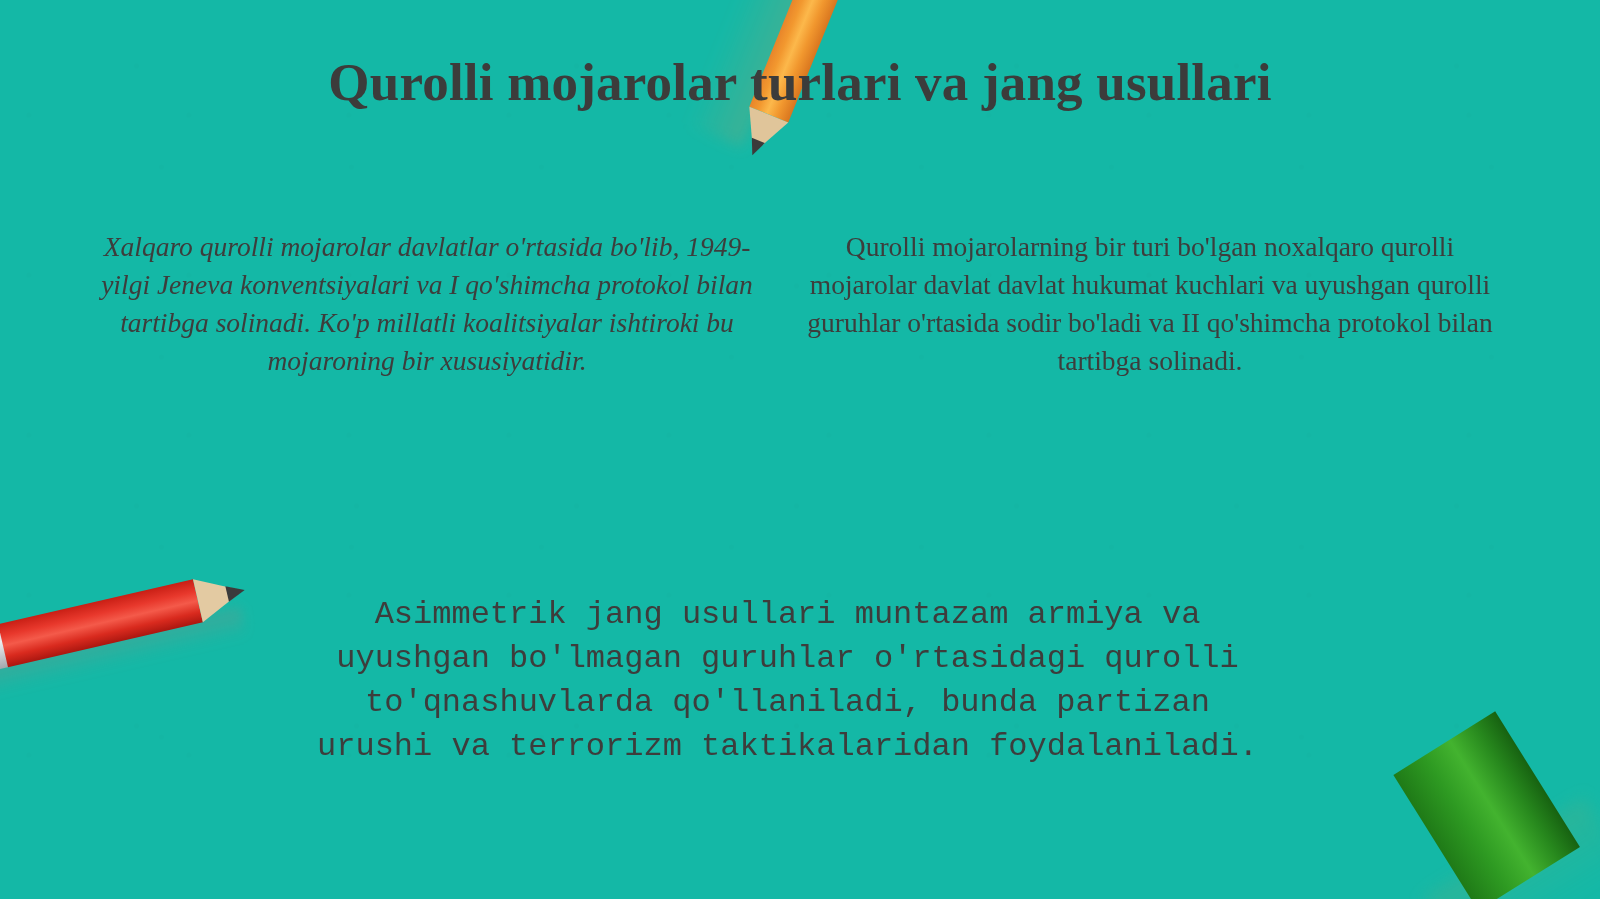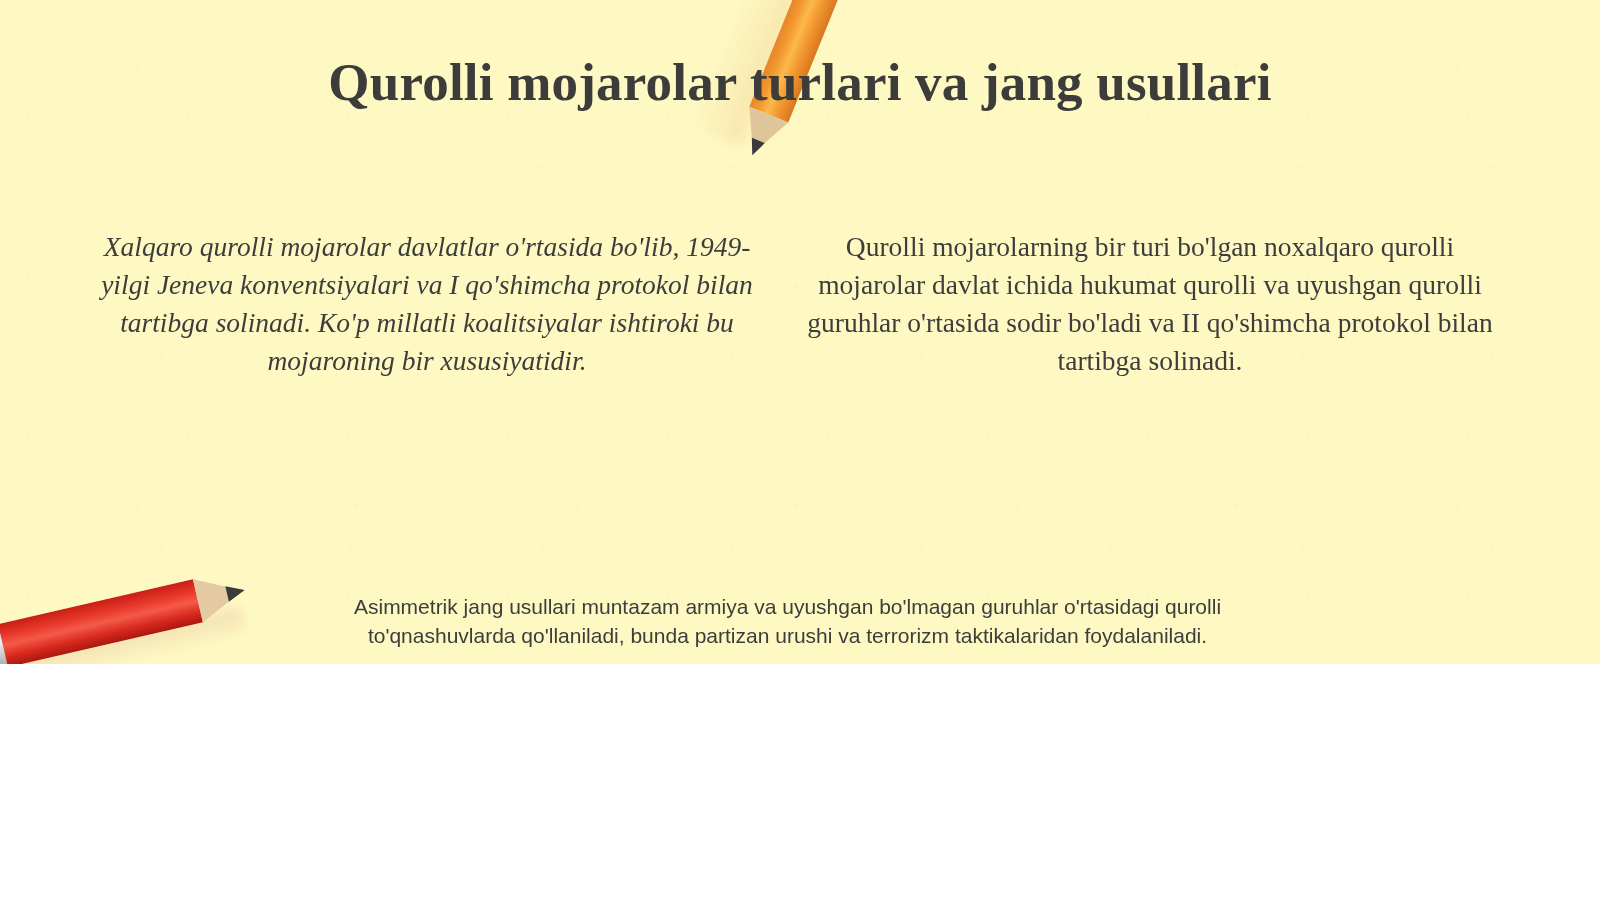--- a/index.html
+++ b/index.html
@@ -9,22 +9,22 @@
   body {
     width: 1600px;
     height: 899px;
     background: #ffffff;
     font-family: "Liberation Serif", serif;
     overflow: hidden;
   }
   .slide {
     position: relative;
     width: 1600px;
-    height: 664px;
-    background: #fef9c3;
+    height: 899px;
+    background: #14b8a6;
     overflow: hidden;
   }
 
   
   .deco {
     position: absolute;
     pointer-events: none;
   }
 
   
@@ -204,22 +204,22 @@
   .col-right {
     top: 228px;
     left: 795px;
     width: 710px;
   }
   .col-bottom {
     top: 593px;
     left: 300px;
     width: 975px;
     text-align: center;
-    font-family: Liberation Sans, sans-serif;
-    font-size: 21px;
+    font-family: Liberation Mono, monospace;
+    font-size: 32px;
     line-height: 1.38;
     color: #3d3d3c;
     position: absolute;
     z-index: 4;
   }
 </style>
 </head>
 <body>
 
 <div class="slide">
@@ -245,17 +245,17 @@
 
   <div class="deco pencil-green">
     <div class="shadow"></div>
     <div class="body"></div>
   </div>
 
   <div class="title">Qurolli mojarolar turlari va jang usullari</div>
 
   <div class="col col-left">Xalqaro qurolli mojarolar davlatlar o'rtasida bo'lib, 1949-yilgi Jeneva konventsiyalari va I qo'shimcha protokol bilan tartibga solinadi. Ko'p millatli koalitsiyalar ishtiroki bu mojaroning bir xususiyatidir.</div>
 
-  <div class="col col-right">Qurolli mojarolarning bir turi bo'lgan noxalqaro qurolli mojarolar davlat ichida hukumat qurolli va uyushgan qurolli guruhlar o'rtasida sodir bo'ladi va II qo'shimcha protokol bilan tartibga solinadi.</div>
+  <div class="col col-right">Qurolli mojarolarning bir turi bo'lgan noxalqaro qurolli mojarolar davlat davlat hukumat kuchlari va uyushgan qurolli guruhlar o'rtasida sodir bo'ladi va II qo'shimcha protokol bilan tartibga solinadi.</div>
 
   <div class="col-bottom">Asimmetrik jang usullari muntazam armiya va uyushgan bo'lmagan guruhlar o'rtasidagi qurolli to'qnashuvlarda qo'llaniladi, bunda partizan urushi va terrorizm taktikalaridan foydalaniladi.</div>
 
 </div>
 
 </body></html>

